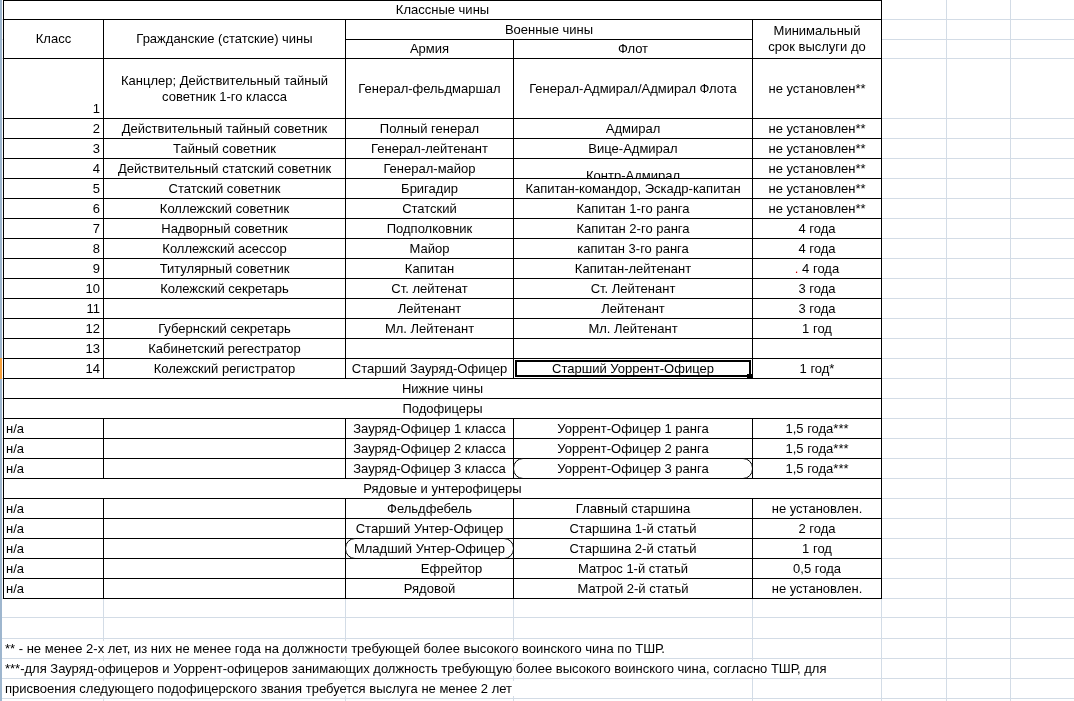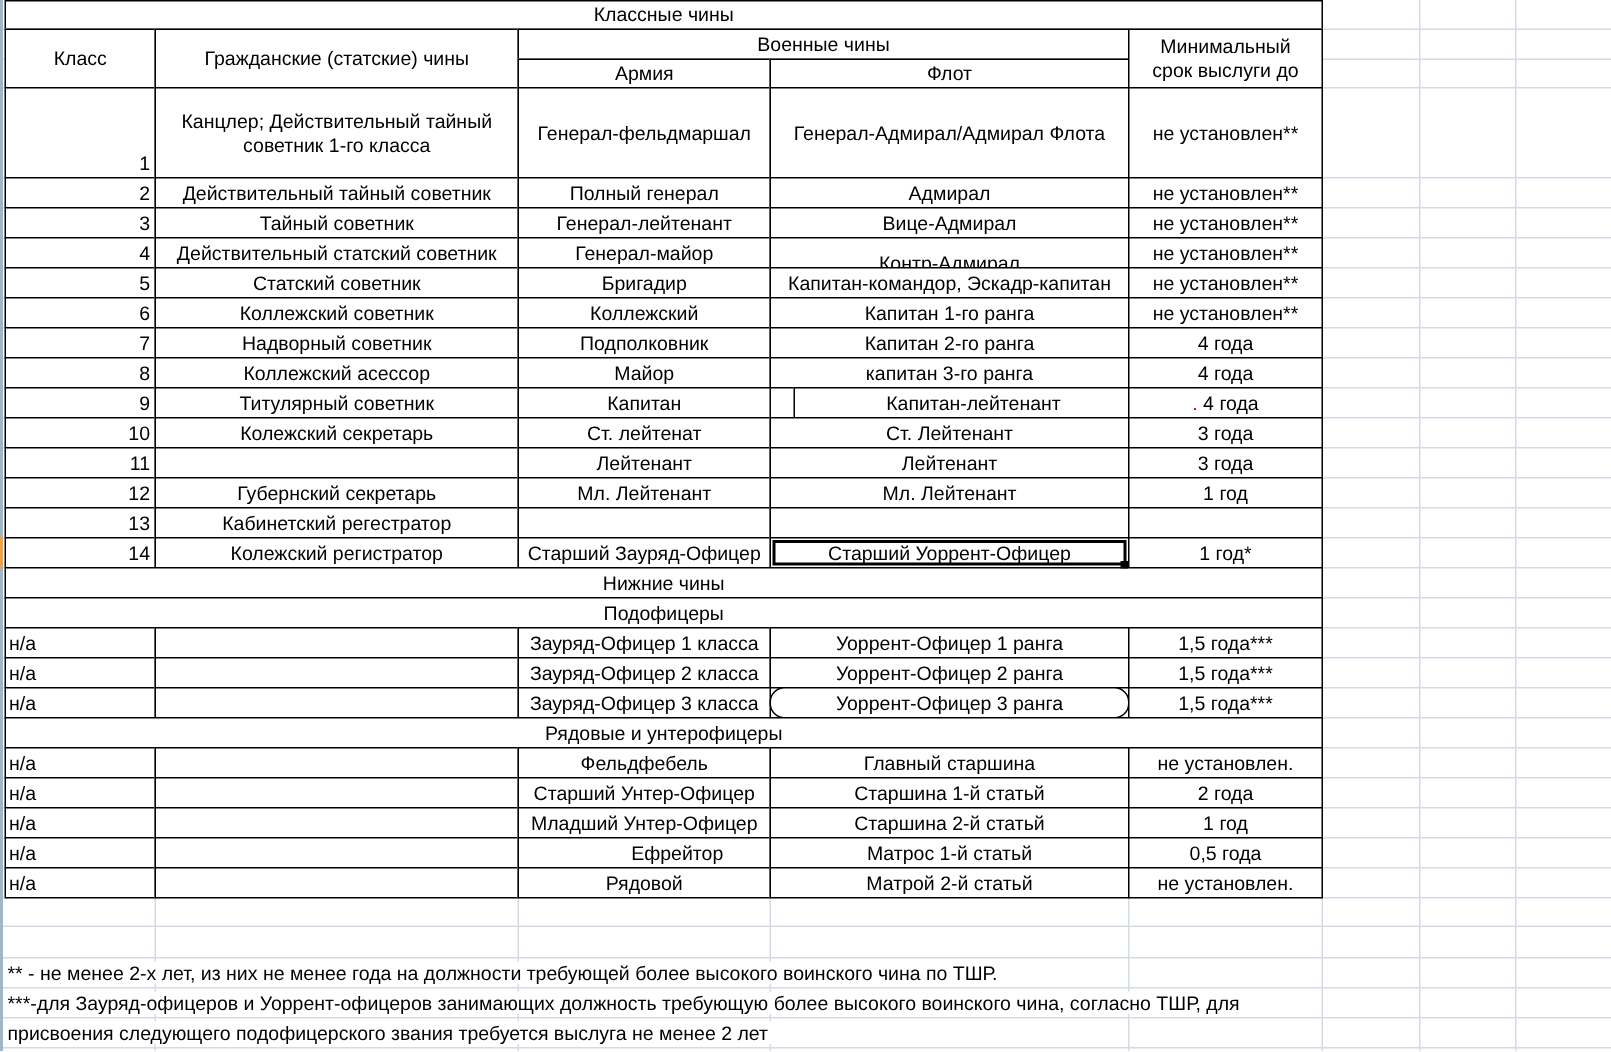--- a/index.html
+++ b/index.html
@@ -100,37 +100,37 @@
       <div class="cell" style="left: 345px; top: 158px; width: 169px; height: 21px;">Генерал-майор</div>
       <div class="cell" style="left: 513px; top: 158px; width: 240px; height: 35px;">Контр-Адмирал</div>
       <div class="cell" style="left: 752px; top: 158px; width: 130px; height: 21px;">не установлен**</div>
       <div class="cell num" style="left: 3px; top: 178px; width: 101px; height: 21px;">5</div>
       <div class="cell pre" style="left: 103px; top: 178px; width: 243px; height: 21px;">Статский советник</div>
       <div class="cell" style="left: 345px; top: 178px; width: 169px; height: 21px;">Бригадир</div>
       <div class="cell" style="left: 513px; top: 178px; width: 240px; height: 21px;">Капитан-командор, Эскадр-капитан</div>
       <div class="cell" style="left: 752px; top: 178px; width: 130px; height: 21px;">не установлен**</div>
       <div class="cell num" style="left: 3px; top: 198px; width: 101px; height: 21px;">6</div>
       <div class="cell pre" style="left: 103px; top: 198px; width: 243px; height: 21px;">Коллежский советник</div>
-      <div class="cell" style="left: 345px; top: 198px; width: 169px; height: 21px;">Коллежский</div>
+      <div class="cell" style="left: 345px; top: 198px; width: 169px; height: 21px;">Статский</div>
       <div class="cell" style="left: 513px; top: 198px; width: 240px; height: 21px;">Капитан 1-го ранга</div>
       <div class="cell" style="left: 752px; top: 198px; width: 130px; height: 21px;">не установлен**</div>
       <div class="cell num" style="left: 3px; top: 218px; width: 101px; height: 21px;">7</div>
       <div class="cell pre" style="left: 103px; top: 218px; width: 243px; height: 21px;">Надворный советник</div>
       <div class="cell" style="left: 345px; top: 218px; width: 169px; height: 21px;">Подполковник</div>
       <div class="cell" style="left: 513px; top: 218px; width: 240px; height: 21px;">Капитан 2-го ранга</div>
       <div class="cell" style="left: 752px; top: 218px; width: 130px; height: 21px;">4 года</div>
       <div class="cell num" style="left: 3px; top: 238px; width: 101px; height: 21px;">8</div>
       <div class="cell pre" style="left: 103px; top: 238px; width: 243px; height: 21px;">Коллежский асессор</div>
       <div class="cell" style="left: 345px; top: 238px; width: 169px; height: 21px;">Майор</div>
       <div class="cell" style="left: 513px; top: 238px; width: 240px; height: 21px;">капитан 3-го ранга</div>
       <div class="cell" style="left: 752px; top: 238px; width: 130px; height: 21px;">4 года</div>
       <div class="cell num" style="left: 3px; top: 258px; width: 101px; height: 21px;">9</div>
       <div class="cell pre" style="left: 103px; top: 258px; width: 243px; height: 21px;">Титулярный советник</div>
       <div class="cell" style="left: 345px; top: 258px; width: 169px; height: 21px;">Капитан</div>
-      <div class="cell" style="left: 513px; top: 258px; width: 240px; height: 21px; margin-left: 16px;">Капитан-лейтенант</div>
+      <div class="cell" style="left: 513px; top: 258px; width: 240px; height: 21px;">Капитан-лейтенант</div>
       <div class="cell" style="left: 752px; top: 258px; width: 130px; height: 21px;">
         <span class="nored"><span class="red">.</span> 4 года</span>
       </div>
       <div class="cell num" style="left: 3px; top: 278px; width: 101px; height: 21px;">10</div>
       <div class="cell pre" style="left: 103px; top: 278px; width: 243px; height: 21px;">Колежский секретарь</div>
       <div class="cell" style="left: 345px; top: 278px; width: 169px; height: 21px;">Ст. лейтенат</div>
       <div class="cell" style="left: 513px; top: 278px; width: 240px; height: 21px;">Ст. Лейтенант</div>
       <div class="cell" style="left: 752px; top: 278px; width: 130px; height: 21px;">3 года</div>
       <div class="cell num" style="left: 3px; top: 298px; width: 101px; height: 21px;">11</div>
       <div class="cell pre" style="left: 103px; top: 298px; width: 243px; height: 21px;"></div>
@@ -177,21 +177,21 @@
       <div class="cell" style="left: 345px; top: 498px; width: 169px; height: 21px;">Фельдфебель</div>
       <div class="cell" style="left: 513px; top: 498px; width: 240px; height: 21px;">Главный старшина</div>
       <div class="cell" style="left: 752px; top: 498px; width: 130px; height: 21px;">не установлен.</div>
       <div class="cell left" style="left: 3px; top: 518px; width: 101px; height: 21px;">н/а</div>
       <div class="cell" style="left: 103px; top: 518px; width: 243px; height: 21px;"></div>
       <div class="cell" style="left: 345px; top: 518px; width: 169px; height: 21px;">Старший Унтер-Офицер</div>
       <div class="cell" style="left: 513px; top: 518px; width: 240px; height: 21px;">Старшина 1-й статьй</div>
       <div class="cell" style="left: 752px; top: 518px; width: 130px; height: 21px;">2 года</div>
       <div class="cell left" style="left: 3px; top: 538px; width: 101px; height: 21px;">н/а</div>
       <div class="cell" style="left: 103px; top: 538px; width: 243px; height: 21px;"></div>
-      <div class="cell" style="left: 345px; top: 538px; width: 169px; height: 21px;">Младший Унтер-Офицер</div>
+      <div class="cell" style="left: 345px; top: 538px; width: 169px; height: 21px; border-radius: 10px;">Младший Унтер-Офицер</div>
       <div class="cell" style="left: 513px; top: 538px; width: 240px; height: 21px;">Старшина 2-й статьй</div>
       <div class="cell" style="left: 752px; top: 538px; width: 130px; height: 21px;">1 год</div>
       <div class="cell left" style="left: 3px; top: 558px; width: 101px; height: 21px;">н/а</div>
       <div class="cell" style="left: 103px; top: 558px; width: 243px; height: 21px;"></div>
       <div class="cell" style="left: 345px; top: 558px; width: 169px; height: 21px; padding-left: 44px;">Ефрейтор</div>
       <div class="cell" style="left: 513px; top: 558px; width: 240px; height: 21px;">Матрос 1-й статьй</div>
       <div class="cell" style="left: 752px; top: 558px; width: 130px; height: 21px;">0,5 года</div>
       <div class="cell left" style="left: 3px; top: 578px; width: 101px; height: 21px;">н/а</div>
       <div class="cell" style="left: 103px; top: 578px; width: 243px; height: 21px;"></div>
       <div class="cell" style="left: 345px; top: 578px; width: 169px; height: 21px;">Рядовой</div>

